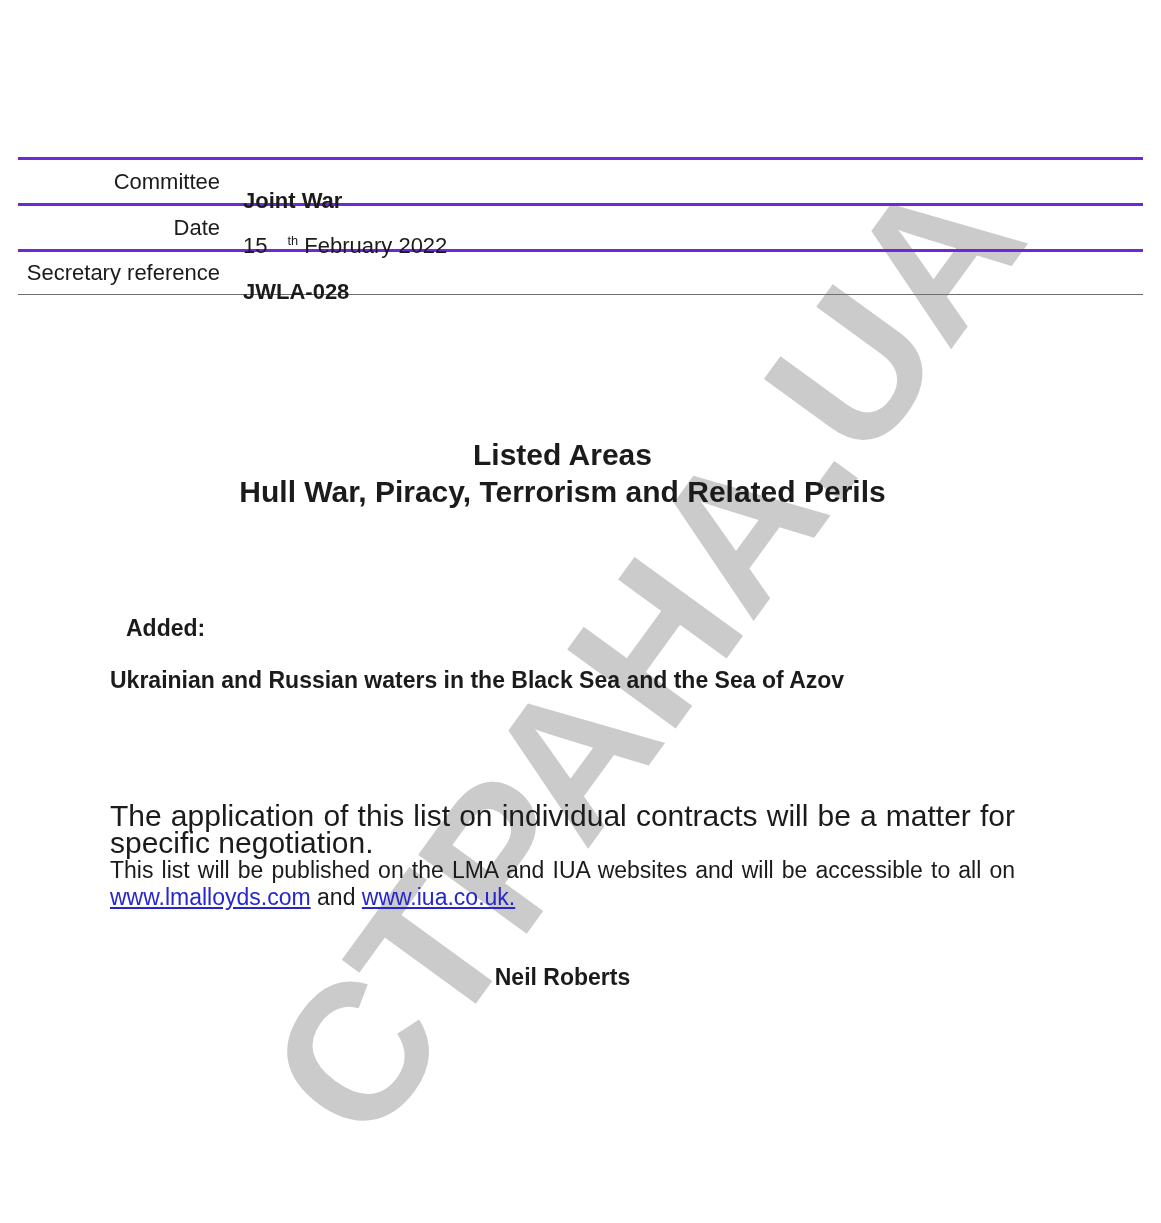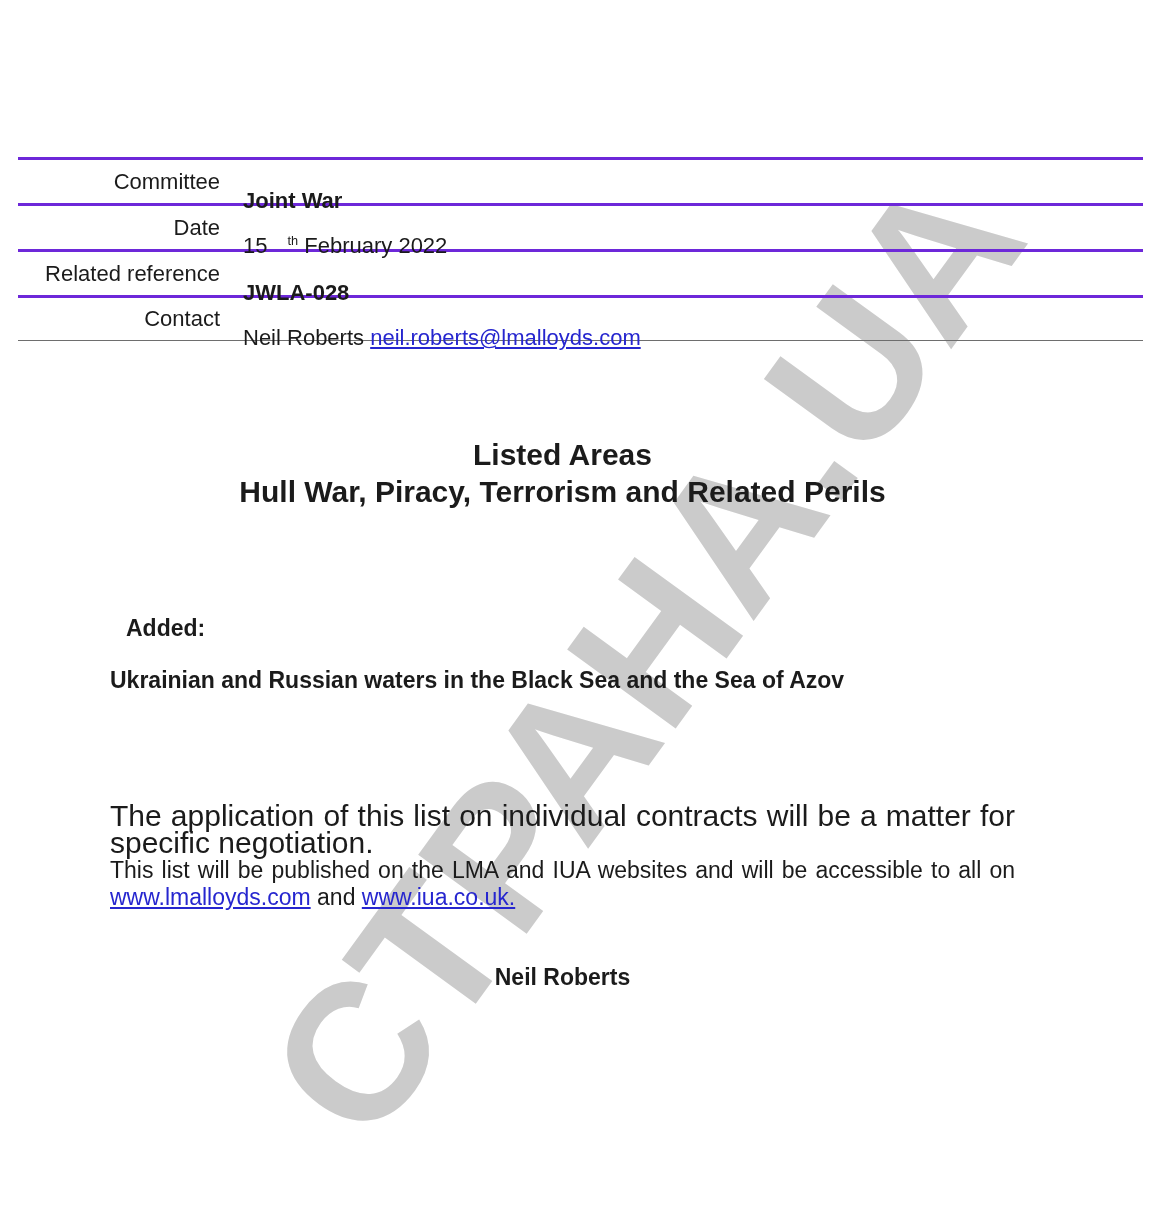--- a/index.html
+++ b/index.html
@@ -96,29 +96,22 @@
     <div class="meta-table">
       <div class="meta-row">
         <div class="meta-label">Committee</div>
         <div class="meta-value bold">Joint War</div>
       </div>
       <div class="meta-row">
         <div class="meta-label">Date</div>
         <div class="meta-value"><span>15</span><sup class="ord">th</sup> <span>February 2022</span></div>
       </div>
       <div class="meta-row">
-        <div class="meta-label">Related reference</div>
+        <div class="meta-label">Secretary reference</div>
         <div class="meta-value bold">JWLA-028</div>
-      </div>
-      <div class="meta-row">
-        <div class="meta-label">Contact</div>
-        <div class="meta-value">
-          <span>Neil Roberts</span>
-          <a class="doc-link">neil.roberts@lmalloyds.com</a>
-        </div>
       </div>
     </div>
 
     <div class="doc-heading">
       <div>Listed Areas</div>
       <div>Hull War, Piracy, Terrorism and Related Perils</div>
     </div>
 
     <div class="added-heading">Added:</div>
     <div class="added-item">Ukrainian and Russian waters in the Black Sea and the Sea of Azov</div>

